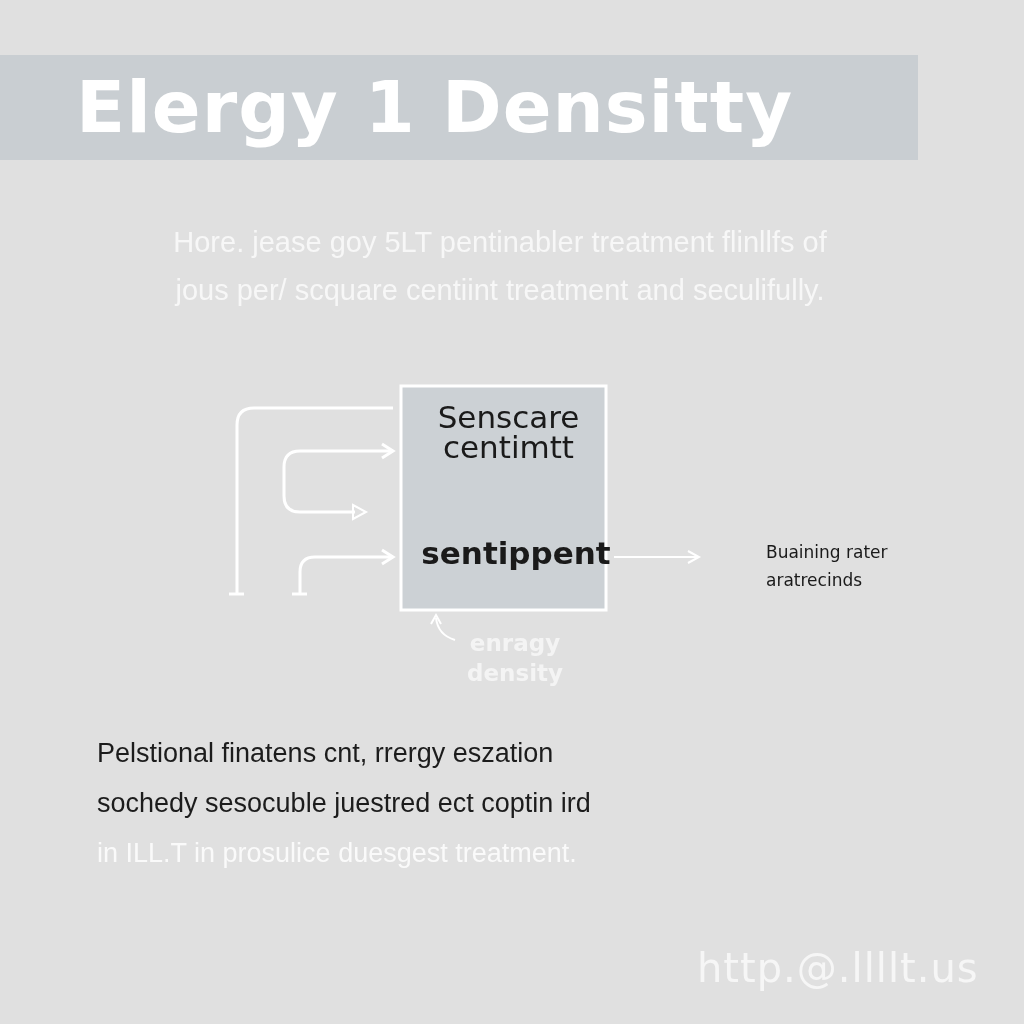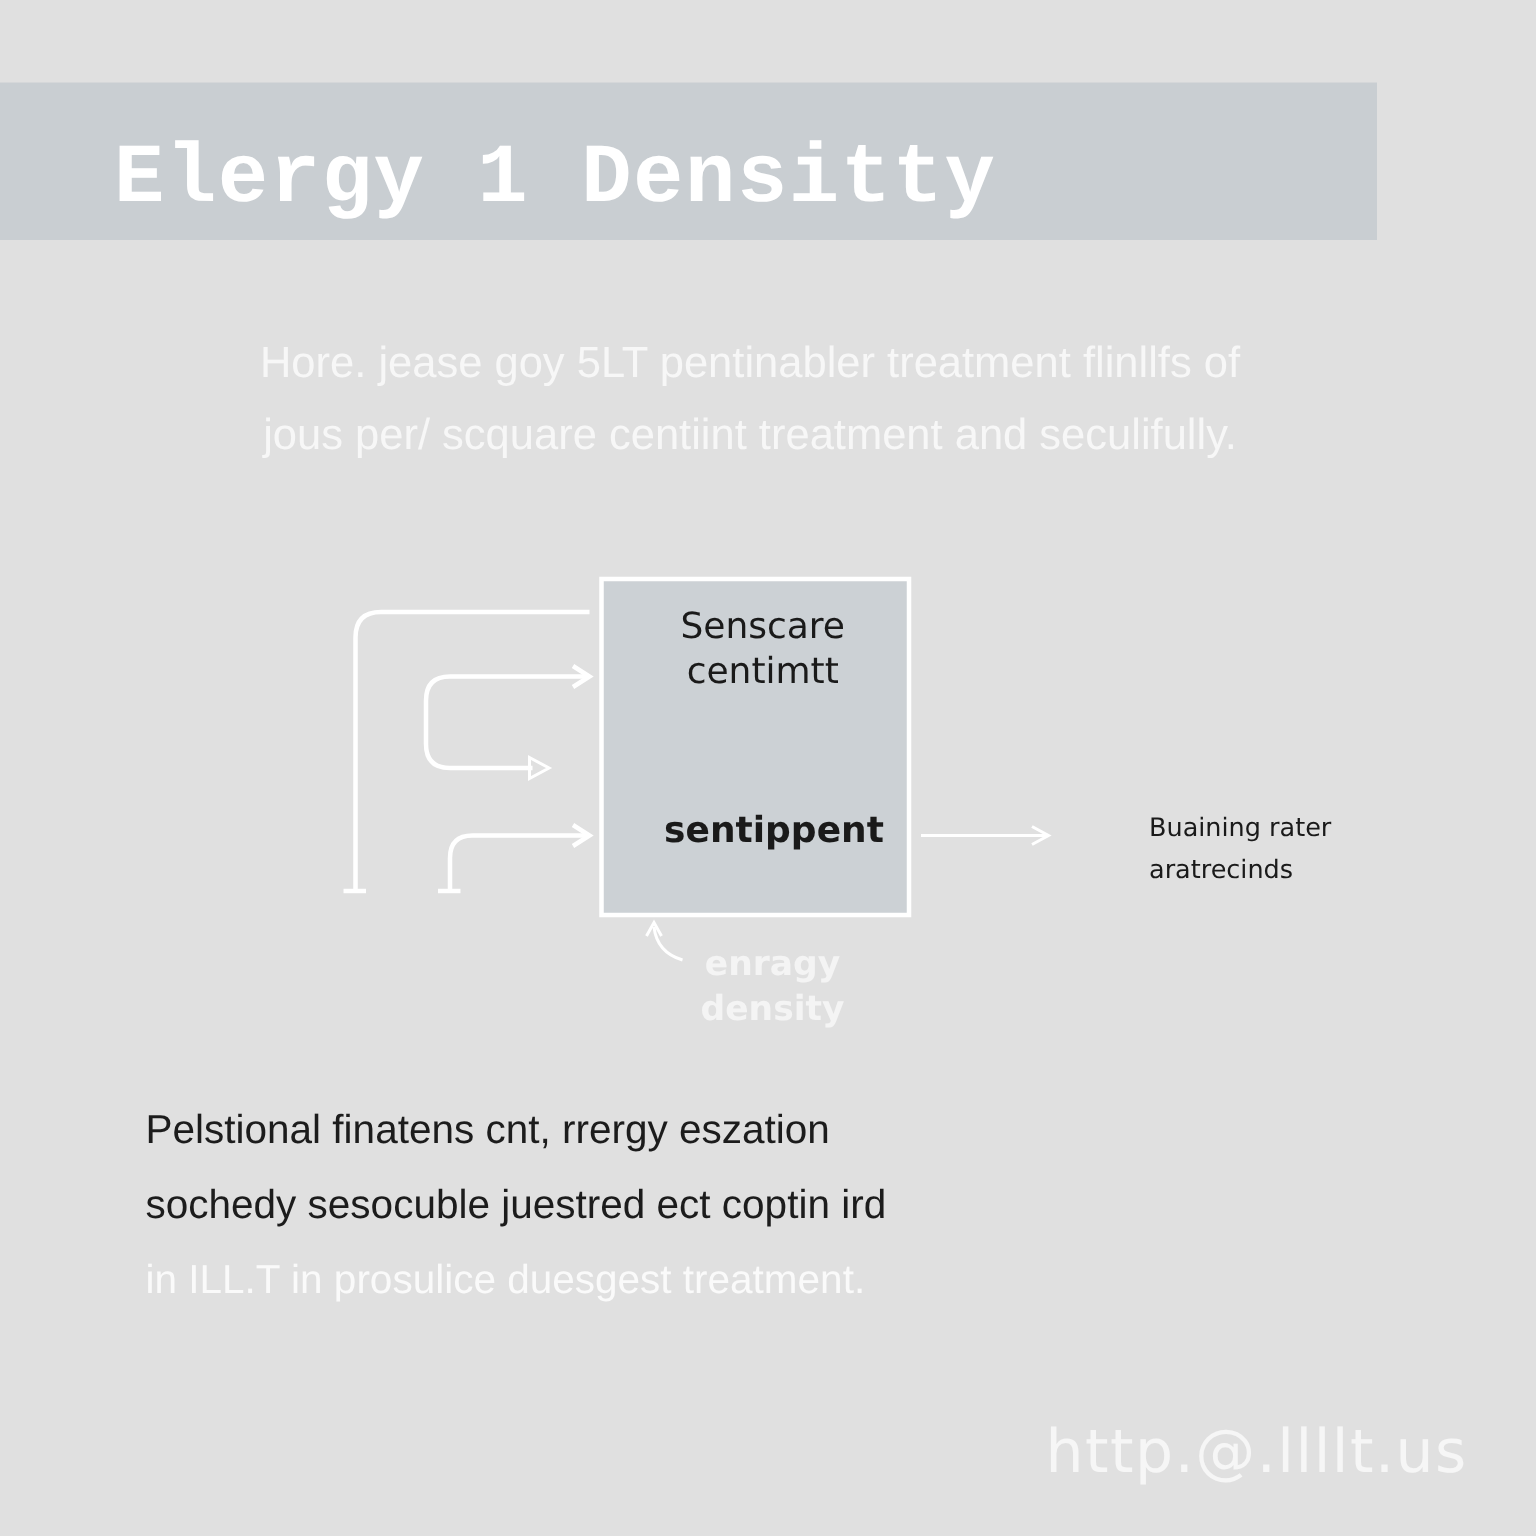--- a/index.html
+++ b/index.html
@@ -1,22 +1,22 @@
 <!DOCTYPE html>
 <html><head>
 <meta charset="utf-8">
 <style>
   html,body{margin:0;padding:0;}
   body{width:1024px;height:1024px;background:#e0e0e0;position:relative;overflow:hidden;font-family:"DejaVu Sans","Liberation Sans",sans-serif;}
   .title-band{position:absolute;left:0;top:55px;width:918px;height:105px;background:#c9ced2;}
-  .title{position:absolute;left:76px;top:64px;font-size:56px;font-weight:bold;color:#ffffff;letter-spacing:1px;white-space:nowrap;line-height:110px;font-family:Liberation Mono, monospace;}
+  .title{position:absolute;left:76px;top:52px;font-size:72px;font-weight:bold;color:#ffffff;letter-spacing:1px;white-space:nowrap;line-height:110px;}
   .intro{position:absolute;left:0;width:1000px;text-align:center;top:218px;color:#f7f7f7;font-size:29px;line-height:48px;font-family:"Liberation Sans",sans-serif;}
   .intro div{white-space:nowrap;}
   svg.diagram{position:absolute;left:0;top:0;}
-  .box-label{position:absolute;color:#1a1a1a;font-size:24px;text-align:center;line-height:30px;}
+  .box-label{position:absolute;color:#1a1a1a;font-size:31px;text-align:center;line-height:30px;}
   .energy-label{position:absolute;left:445px;top:628px;width:140px;text-align:center;color:#f4f4f4;font-size:23px;font-weight:bold;line-height:30px;}
   .out-label{position:absolute;left:766px;top:538px;color:#1a1a1a;font-size:17px;line-height:28px;}
   .body-text{position:absolute;left:97px;top:728px;font-size:27px;line-height:50px;color:#1c1c1c;font-family:Liberation Sans, sans-serif;white-space:nowrap;}
   .body-text .w{color:#fafafa;}
   .url{position:absolute;left:697px;top:945px;font-size:40px;color:#f6f6f6;letter-spacing:1px;}
 </style>
 </head>
 <body>
 
 <div class="title-band"></div>

